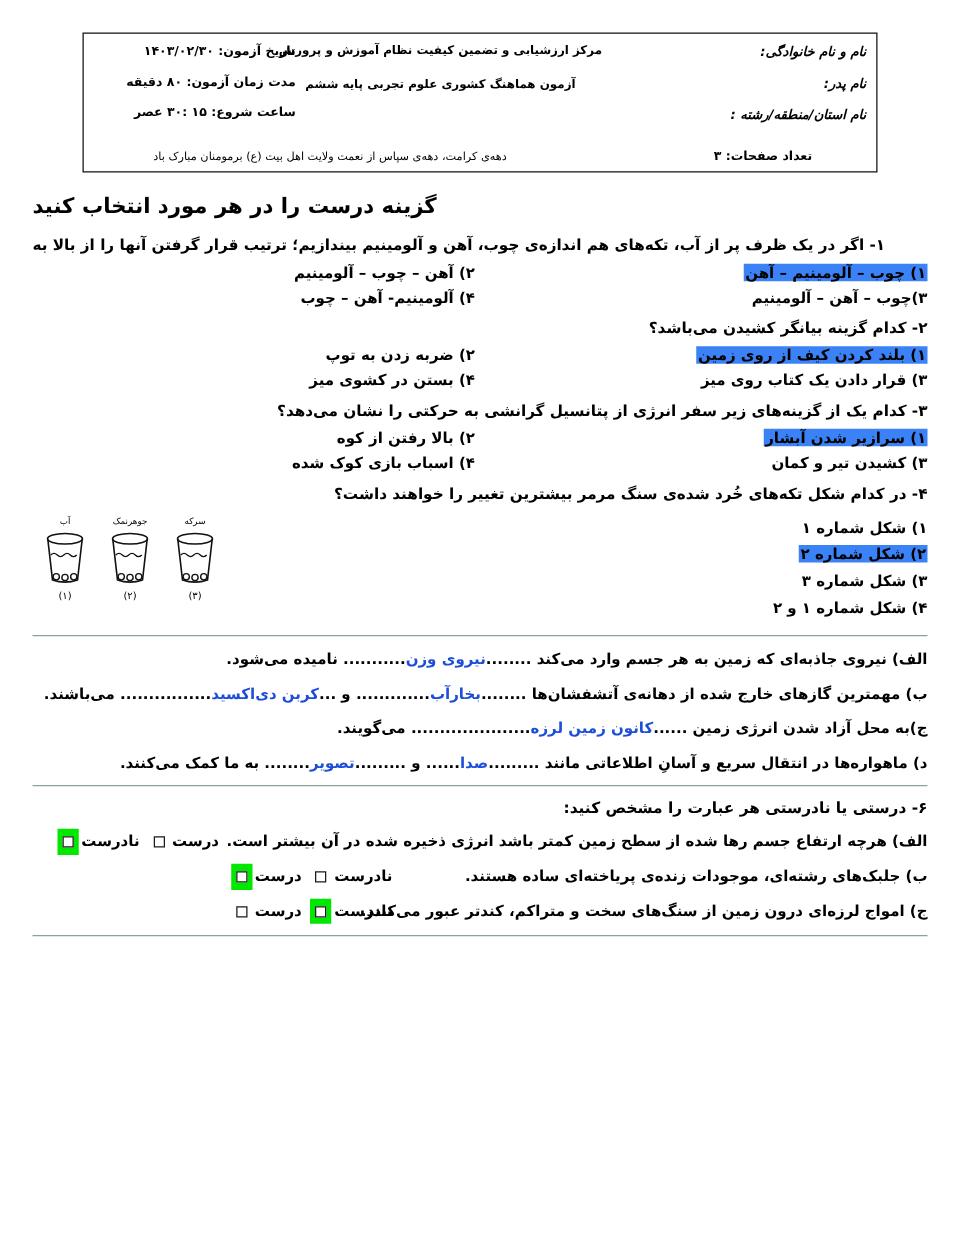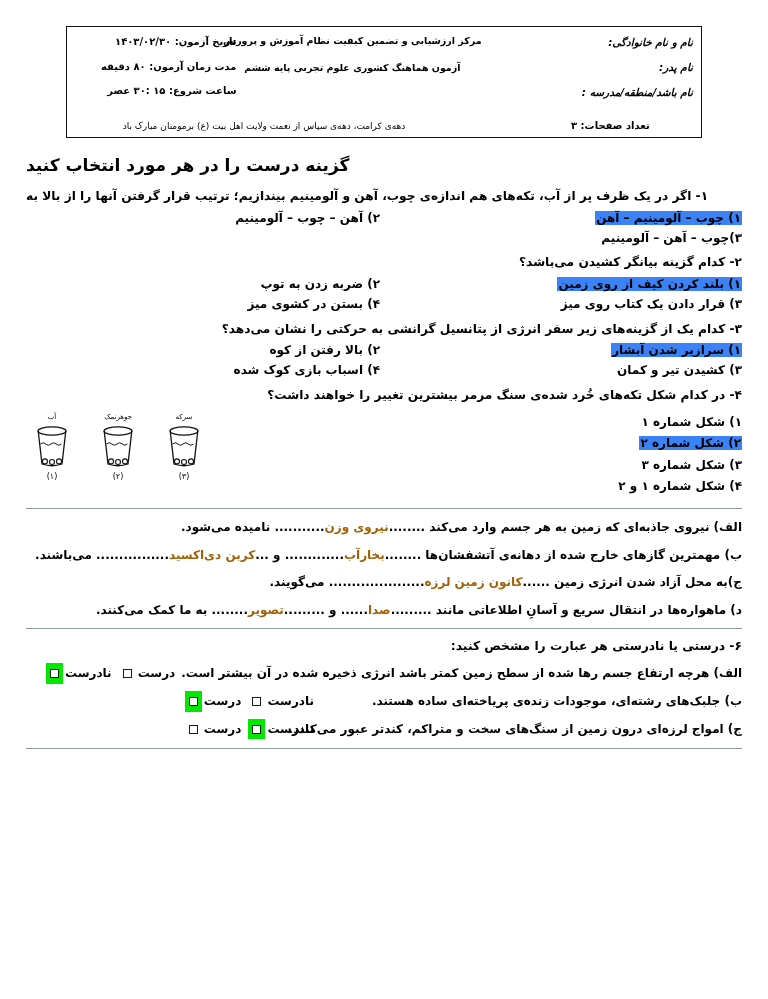--- a/index.html
+++ b/index.html
@@ -132,21 +132,20 @@
   }
   .q4-opts .opt-single {
     font-weight: bold;
     font-size: 12px;
     margin: 3px 0;
     text-align: right;
   }
   .glasses {
     display: flex;
     flex-direction: row-reverse;
-    gap: 14px;
     padding: 4px 24px 0 0;
   }
   .glass-cell {
     display: flex;
     flex-direction: column;
     align-items: center;
     width: 52px;
   }
   .glass-label {
     font-size: 7px;
@@ -172,21 +171,21 @@
     text-align: right;
     margin-bottom: 8px;
   }
   .fill-row {
     font-weight: bold;
     font-size: 12px;
     text-align: right;
     margin: 9px 0;
   }
   .ans {
-    color: #a16207;
+    color: #1d4ed8;
     font-weight: bold;
     text-align: center;
   }
   .dots { letter-spacing: 0.5px; }
 
   
   .tf-title {
     font-weight: bold;
     font-size: 12.3px;
     text-align: right;
@@ -228,21 +227,21 @@
 </style>
 </head>
 <body>
 
 <div class="page">
 
   <div class="header-table">
     <div class="hdr-col hdr-col-right">
       <div class="hdr-line">نام و نام خانوادگی:</div>
       <div class="hdr-line">نام پدر:</div>
-      <div class="hdr-line">نام باشد/منطقه/مدرسه :</div>
+      <div class="hdr-line">نام استان/منطقه/رشته :</div>
     </div>
     <div class="hdr-col hdr-col-mid">
       <div class="hdr-line">مرکز ارزشیابی و تضمین کیفیت نظام آموزش و پرورش</div>
       <div class="hdr-line">آزمون هماهنگ کشوری علوم تجربی پایه ششم</div>
     </div>
     <div class="hdr-col hdr-col-left">
       <div class="hdr-line">تاریخ آزمون: ۱۴۰۳/۰۲/۳۰</div>
       <div class="hdr-line">مدت زمان آزمون: ۸۰ دقیقه</div>
       <div class="hdr-line">ساعت شروع: ۱۵ :۳۰ عصر</div>
     </div>
@@ -257,20 +256,21 @@
     <div class="instruction">گزینه درست را در هر مورد انتخاب کنید</div>
 
     <div>
       <div class="q-stem two-line">۱- اگر در یک ظرف پر از آب، تکه‌های هم اندازه‌ی چوب، آهن و آلومینیم بیندازیم؛ ترتیب قرار گرفتن آنها را از بالا به</div>
       <div class="opt-row">
         <div class="opt opt-right"><span class="hl">۱) چوب  –  آلومینیم  –  آهن</span></div>
         <div class="opt opt-left">۲) آهن – چوب – آلومینیم</div>
       </div>
       <div class="opt-row">
         <div class="opt opt-right">۳)چوب – آهن – آلومینیم</div>
+        <div class="opt opt-left">۴) آلومینیم- آهن – چوب</div>
       </div>
     </div>
 
     <div style="margin-top:6px;">
       <div class="q-stem-tail">۲- کدام گزینه بیانگر کشیدن می‌باشد؟</div>
       <div class="opt-row">
         <div class="opt opt-right"><span class="hl">۱) بلند کردن کیف از روی زمین</span></div>
         <div class="opt opt-left">۲) ضربه زدن به توپ</div>
       </div>
       <div class="opt-row">

